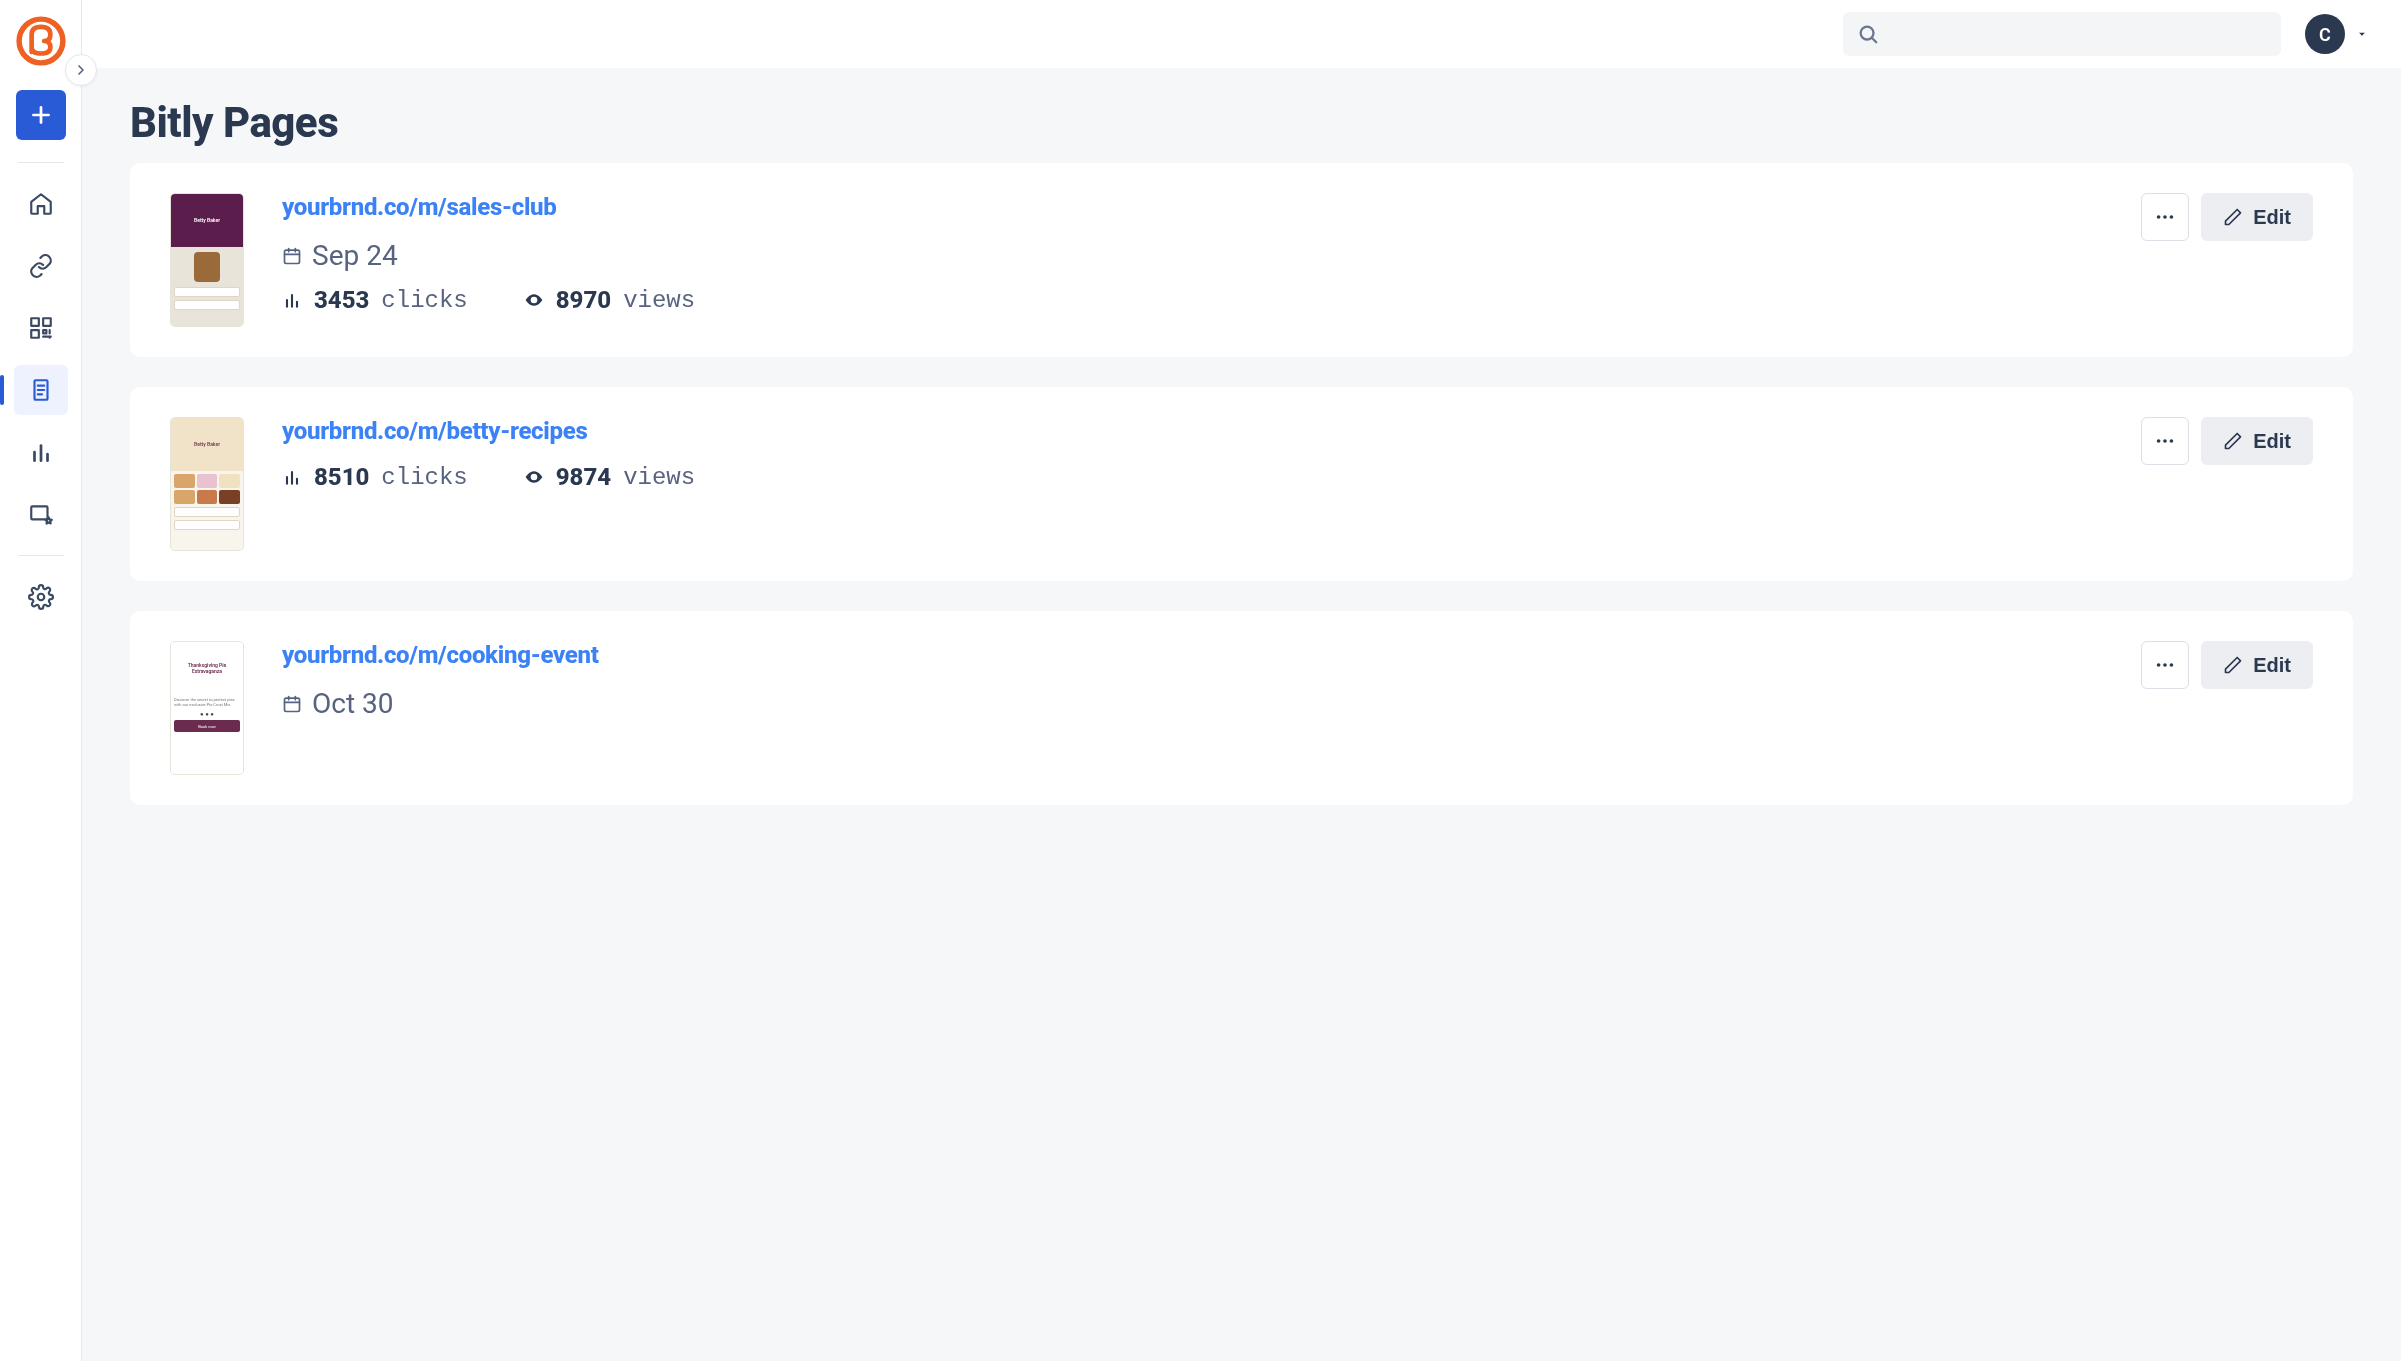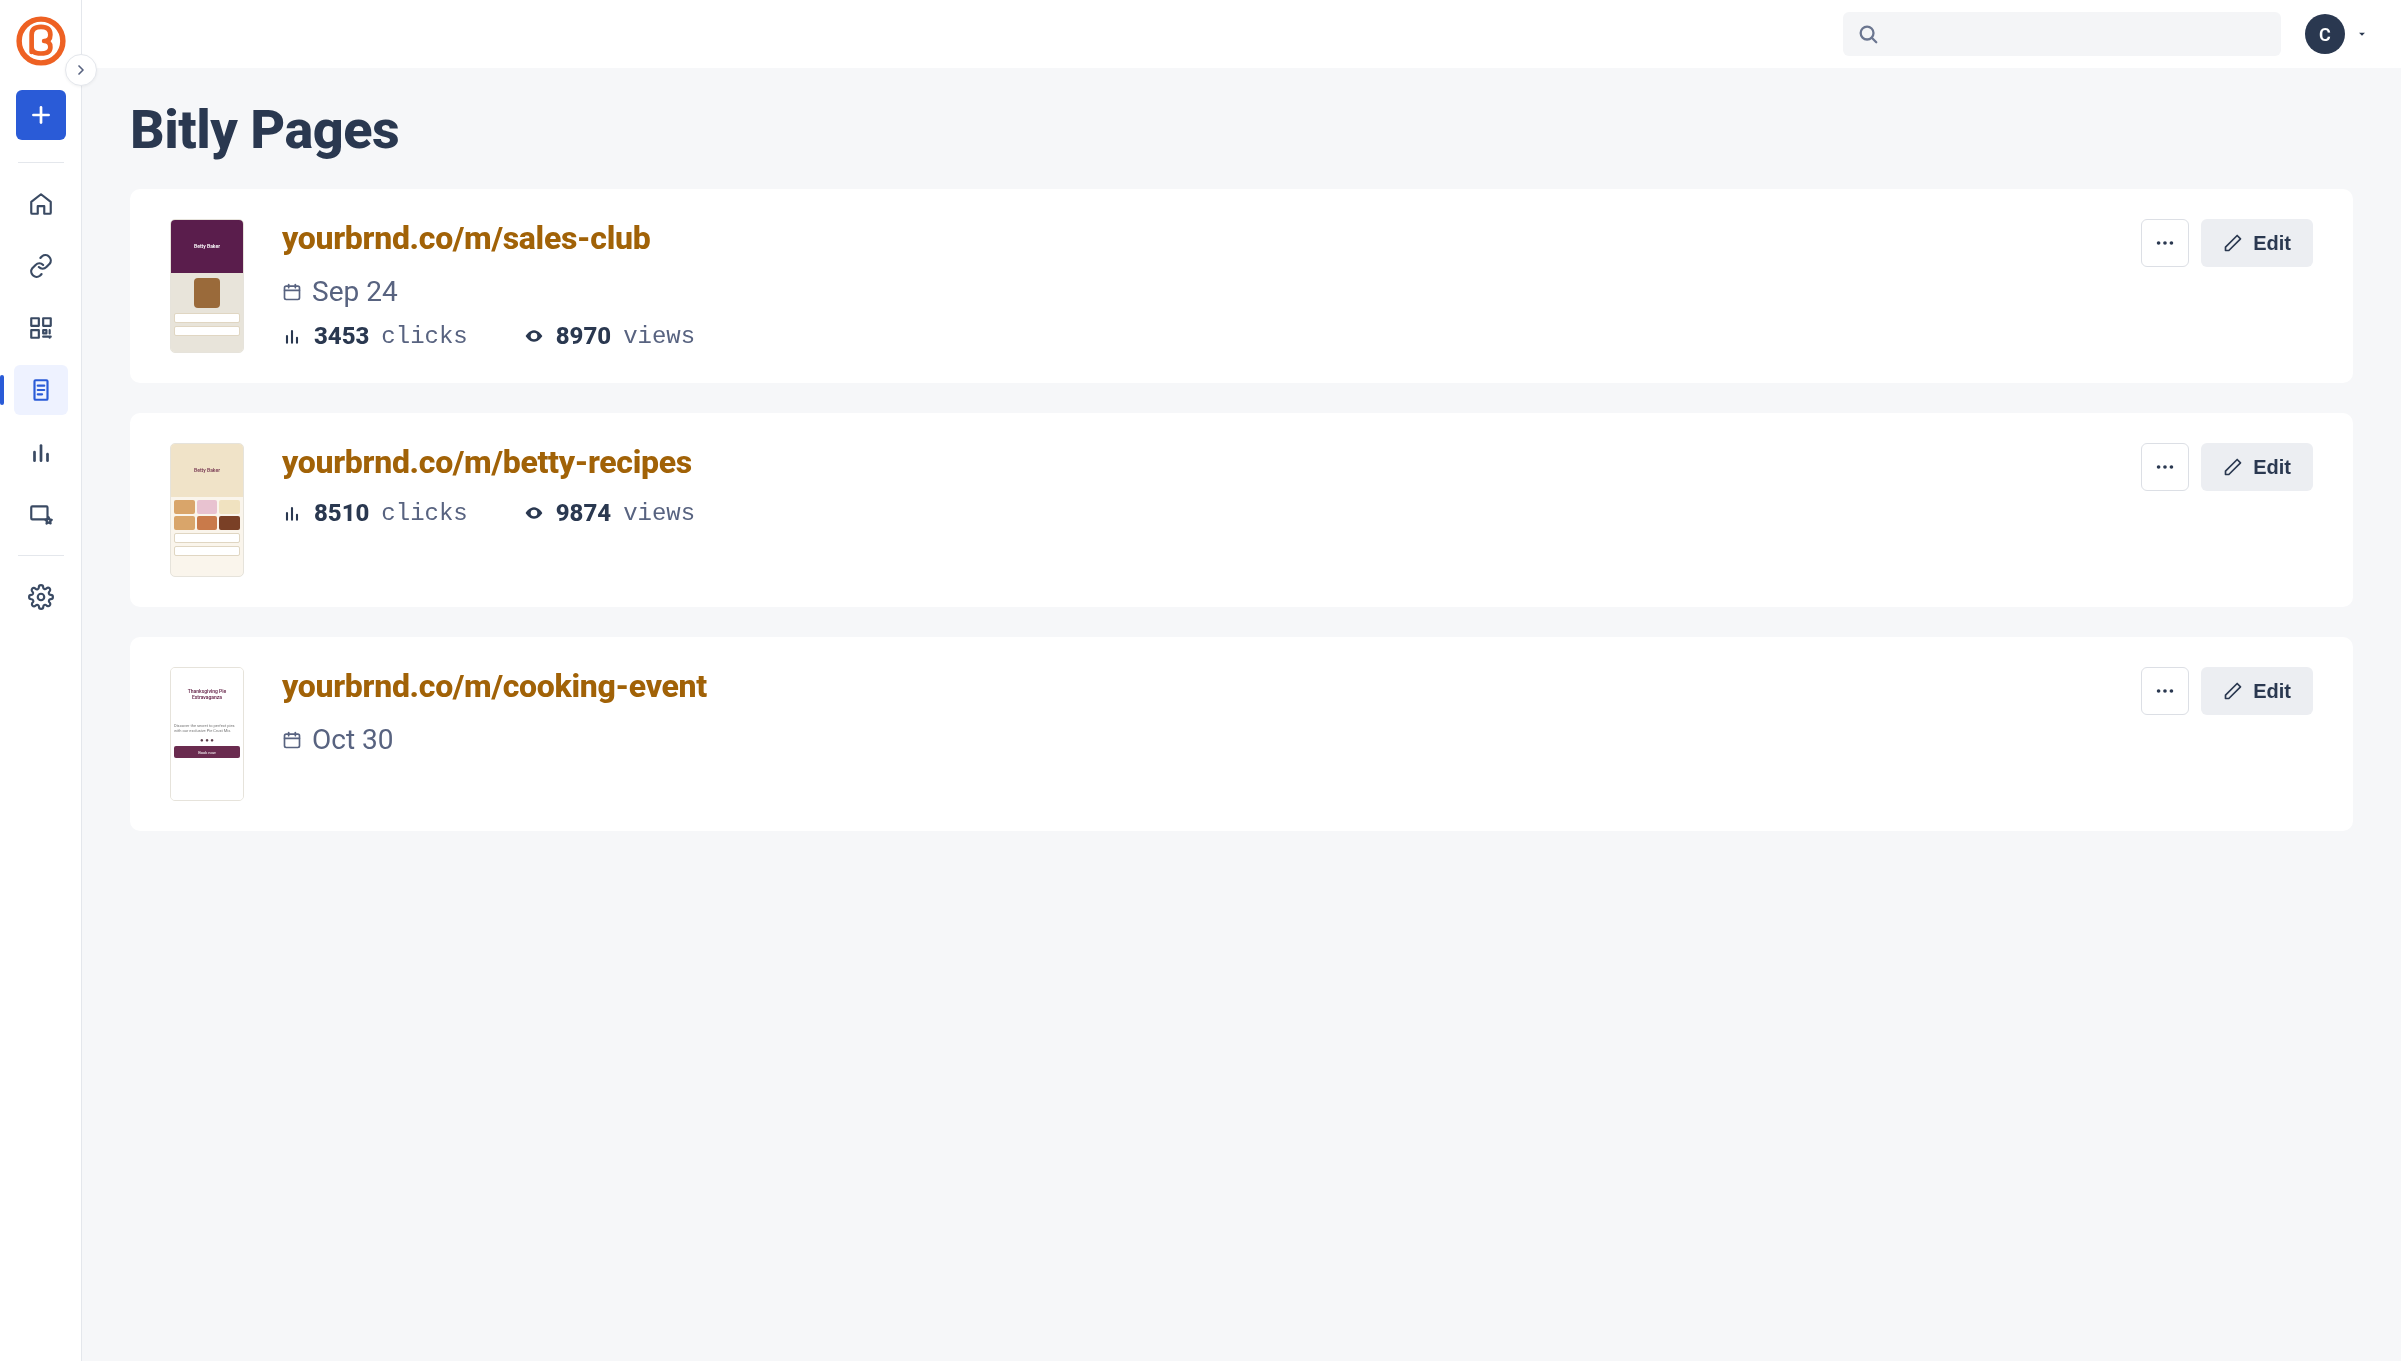--- a/index.html
+++ b/index.html
@@ -139,24 +139,24 @@
   font-size: 18px;
 }
 
 
 .content {
   flex: 1;
   background: #f6f7f9;
   padding: 30px 48px;
 }
 .page-title {
-  font-size: 54px;
+  font-size: 42px;
   font-weight: 800;
   color: #2a3850;
-  margin-bottom: 28px;
+  margin-bottom: 16px;
   letter-spacing: -0.5px;
 }
 .card {
   background: #fff;
   border-radius: 10px;
   padding: 30px 40px;
   display: flex;
   align-items: flex-start;
   gap: 38px;
   margin-bottom: 30px;
@@ -187,23 +187,23 @@
 .thumb.recipes .grid div:nth-child(2){background:#e8c2d0;}
 .thumb.recipes .grid div:nth-child(3){background:#f0e2c0;}
 .thumb.recipes .grid div:nth-child(5){background:#c97a4a;}
 .thumb.recipes .grid div:nth-child(6){background:#7a4026;}
 .thumb.event .thumb-hero { background:#fff; color:#6a2b4f; }
 .thumb.event .thumb-body { background:#fff; }
 .thumb.event .bar { height:12px; background:#6a2b4f; border-radius:2px; color:#fff; font-size:4px; display:flex;align-items:center;justify-content:center;}
 
 .card-info { flex: 1; min-width: 0; }
 .card-url {
-  font-size: 32px;
+  font-size: 24px;
   font-weight: 800;
-  color: #a16207;
+  color: #3b82f6;
   margin-bottom: 18px;
   letter-spacing: -0.3px;
 }
 .meta-row {
   display: flex;
   align-items: center;
   gap: 10px;
   color: #586380;
   font-size: 28px;
   margin-bottom: 14px;

